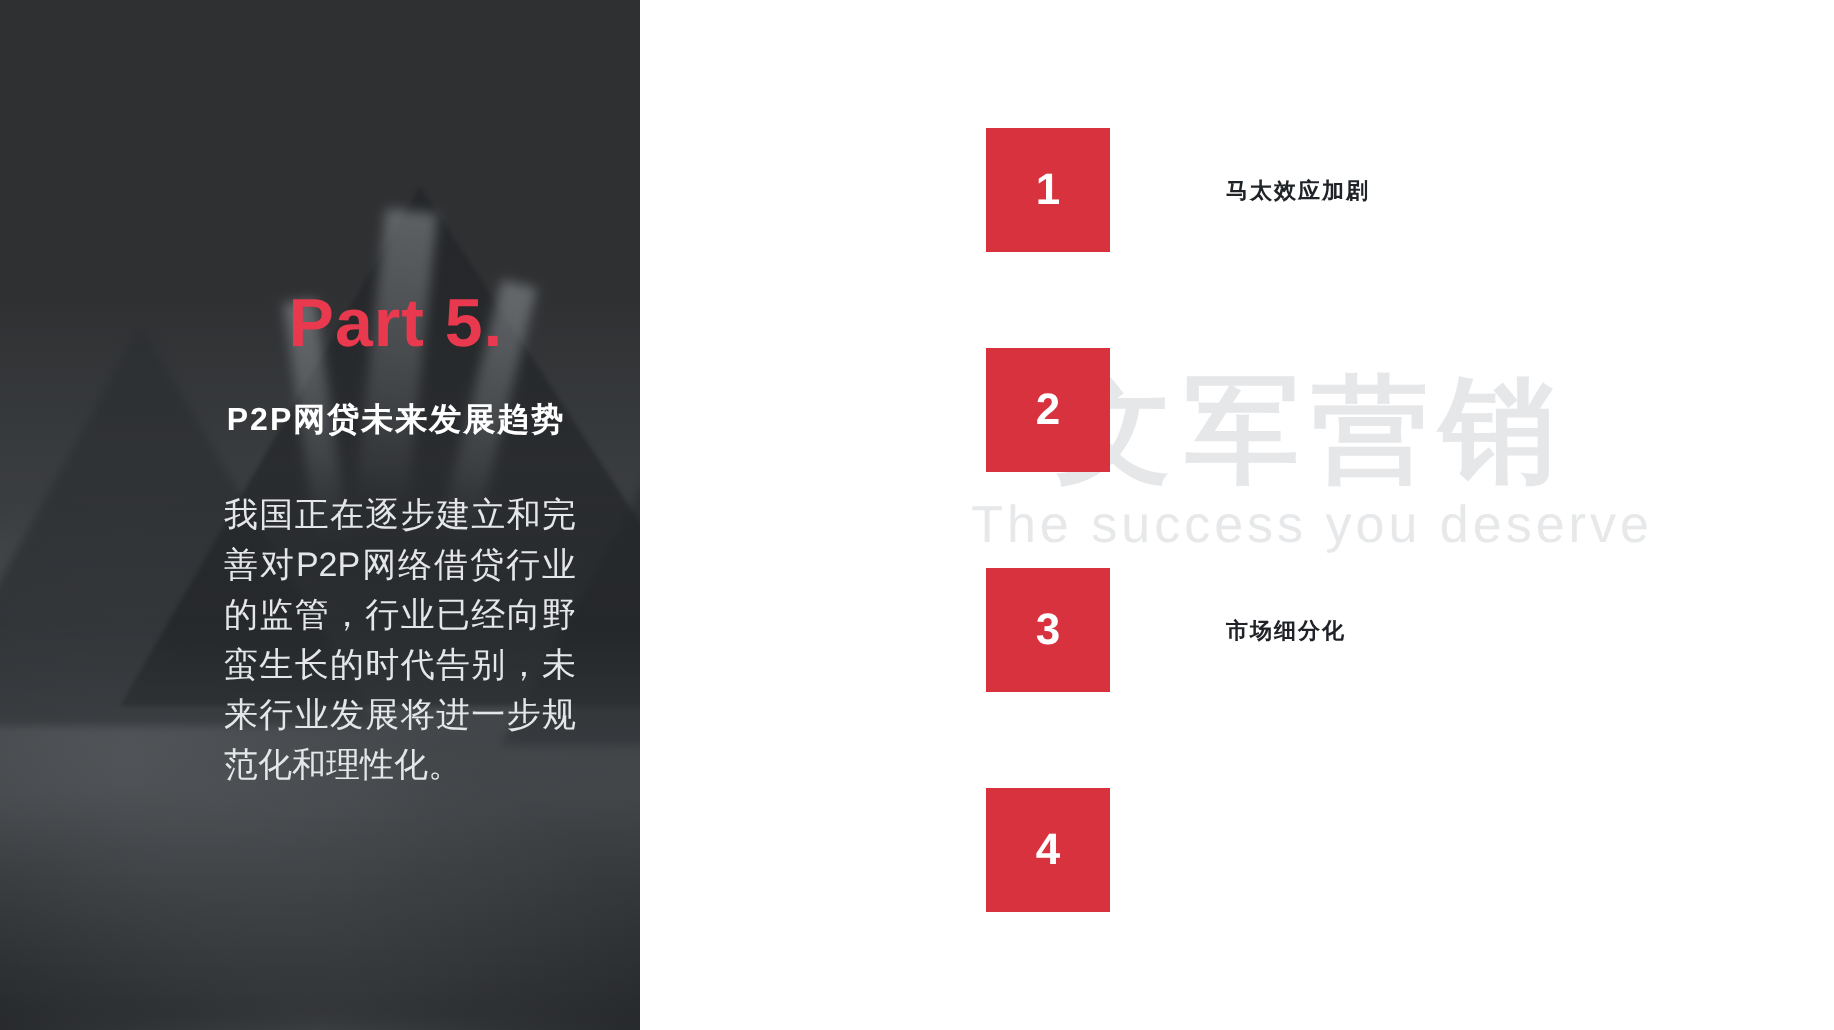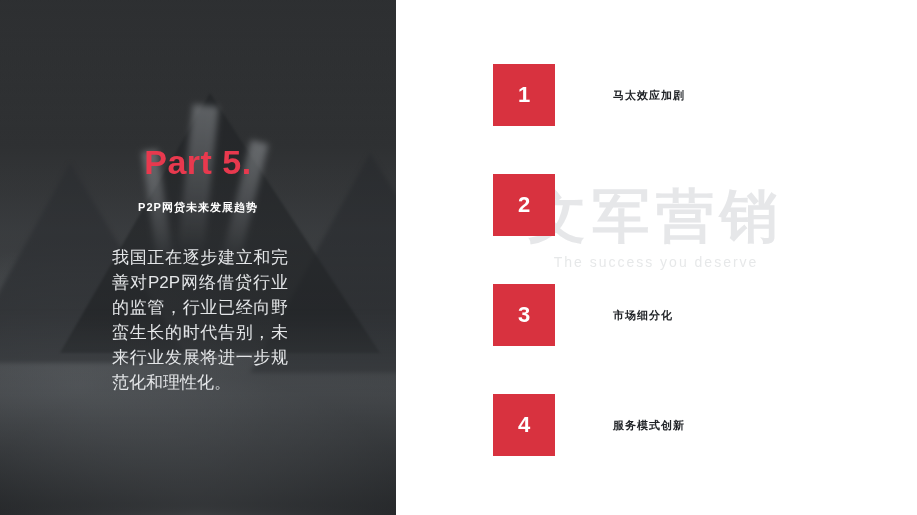--- a/index.html
+++ b/index.html
@@ -19,21 +19,21 @@
     height: 515px;
     background: #ffffff;
     overflow: hidden;
   }
 
   
   .left-panel {
     position: absolute;
     left: 0;
     top: 0;
-    width: 396px;
+    width: 320px;
     height: 515px;
     overflow: hidden;
     background: #2f3133;
   }
   .mountain-art {
     position: absolute;
     inset: 0;
     background:
       radial-gradient(ellipse 120% 60% at 50% 100%, rgba(210,215,220,0.55) 0%, rgba(120,126,132,0.15) 45%, rgba(0,0,0,0) 75%),
       radial-gradient(ellipse 70% 40% at 20% 75%, rgba(200,206,212,0.35) 0%, rgba(0,0,0,0) 70%),
@@ -110,21 +110,21 @@
     font-size: 34px;
     font-weight: bold;
     color: #e8394e;
     letter-spacing: 0.5px;
   }
   .sub-title {
     position: absolute;
     left: 0;
     right: 0;
     top: 200px;
-    font-size: 11px;
+    font-size: 16px;
     font-weight: bold;
     color: #ffffff;
     letter-spacing: 1px;
   }
   .body-text {
     position: absolute;
     left: 112px;
     width: 176px;
     top: 245px;
     font-size: 17px;
@@ -154,21 +154,21 @@
   }
   .wm-main {
     font-size: 58px;
     font-weight: bold;
     color: rgba(210,212,215,0.55);
     letter-spacing: 6px;
     line-height: 62px;
     text-align: center;
   }
   .wm-sub {
-    font-size: 14px;
+    font-size: 26px;
     color: rgba(214,216,219,0.6);
     letter-spacing: 2px;
     line-height: 30px;
   }
 
   .item-row {
     position: absolute;
     left: 97px;
     height: 62px;
     display: flex;
@@ -239,17 +239,16 @@
       <div class="item-num">2</div>
     </div>
 
     <div class="item-row r2">
       <div class="item-num">3</div>
       <div class="item-label">市场细分化</div>
     </div>
 
     <div class="item-row r3">
       <div class="item-num">4</div>
-      <div class="item-label">服务模式创新</div>
     </div>
 
   </div>
 </div>
 
 </body></html>

